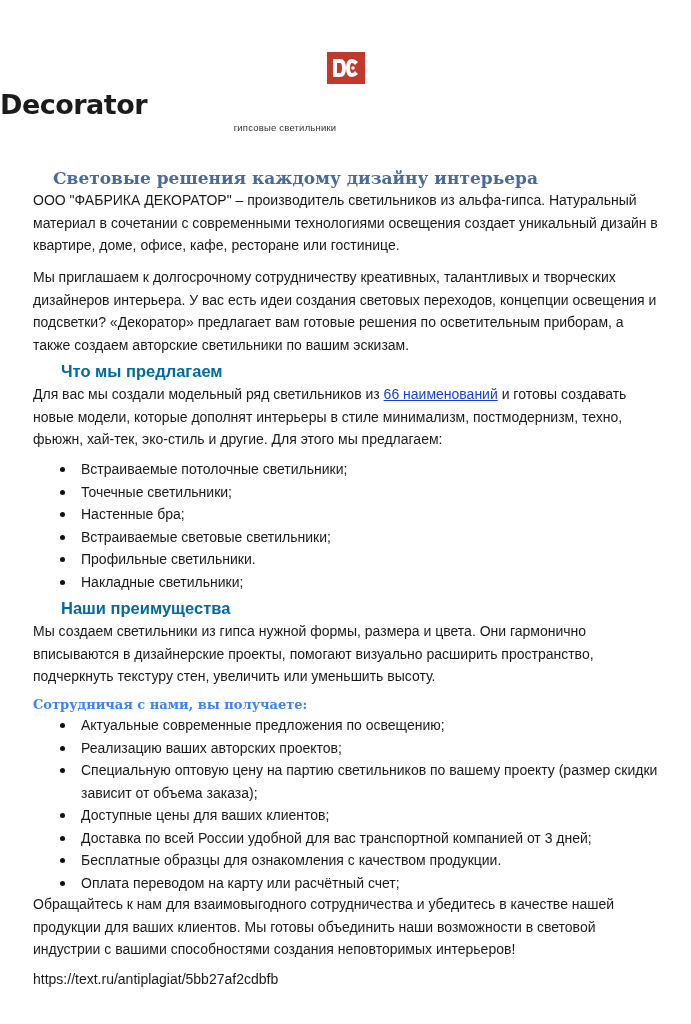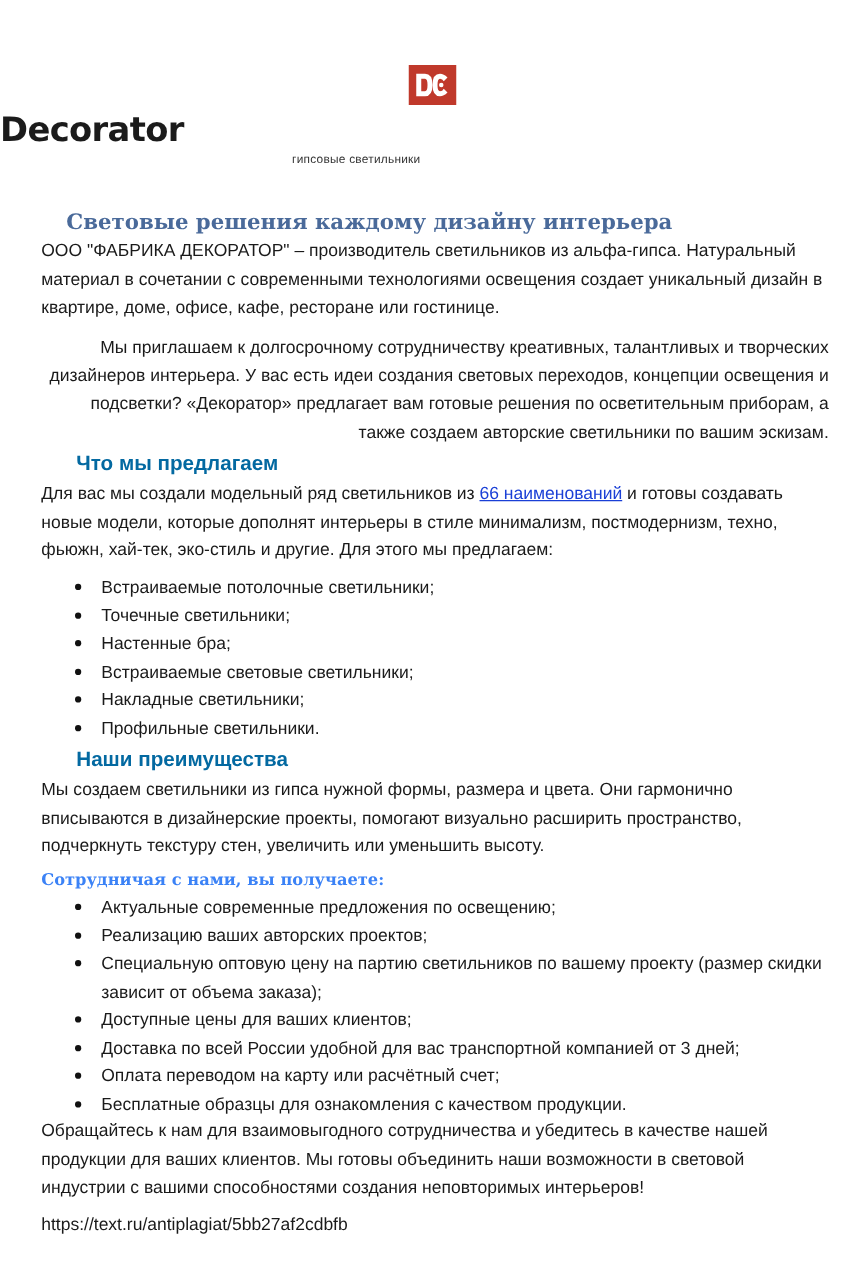--- a/index.html
+++ b/index.html
@@ -38,45 +38,45 @@
       <circle cx="22" cy="11" r="1.8" fill="#ffffff"></circle>
     </svg>
   </div>
 </div>
 <div class="logo-name">Decorator</div>
 <div class="logo-tag">гипсовые светильники</div>
 
 <div class="title">Световые решения каждому дизайну интерьера</div>
 
 <div class="p" style="top:189px;">ООО "ФАБРИКА ДЕКОРАТОР" – производитель светильников из альфа-гипса. Натуральный материал в сочетании с современными технологиями освещения создает уникальный дизайн в квартире, доме, офисе, кафе, ресторане или гостинице.</div>
-<div class="p" style="top:266px;text-align:right;">Мы приглашаем к долгосрочному сотрудничеству креативных, талантливых и творческих дизайнеров интерьера. У вас есть идеи создания световых переходов, концепции освещения и подсветки? «Декоратор» предлагает вам готовые решения по осветительным приборам, а также создаем авторские светильники по вашим эскизам.</div>
+<div class="p" style="top:266px;">Мы приглашаем к долгосрочному сотрудничеству креативных, талантливых и творческих дизайнеров интерьера. У вас есть идеи создания световых переходов, концепции освещения и подсветки? «Декоратор» предлагает вам готовые решения по осветительным приборам, а также создаем авторские светильники по вашим эскизам.</div>
 
 <div class="h2" style="top:362px;">Что мы предлагаем</div>
 <div class="p" style="top:383px;">
   <span>Для вас мы создали модельный ряд светильников из </span><a class="link" href="#">66 наименований</a><span> и готовы создавать новые модели, которые дополнят интерьеры в стиле минимализм, постмодернизм, техно, фьюжн, хай-тек, эко-стиль и другие. Для этого мы предлагаем:</span>
 </div>
 
 <ul class="list" style="left:33px; top:458px; width:630px;">
   <li><span class="bullet"></span><span>Встраиваемые потолочные светильники;</span></li>
   <li><span class="bullet"></span><span>Точечные светильники;</span></li>
   <li><span class="bullet"></span><span>Настенные бра;</span></li>
   <li><span class="bullet"></span><span>Встраиваемые световые светильники;</span></li>
+  <li><span class="bullet"></span><span>Профильные светильники.</span></li>
   <li><span class="bullet"></span><span>Накладные светильники;</span></li>
-  <li><span class="bullet"></span><span>Профильные светильники.</span></li>
 </ul>
 
 <div class="h2" style="top:599px;">Наши преимущества</div>
 <div class="p" style="top:620px;">Мы создаем светильники из гипса нужной формы, размера и цвета. Они гармонично вписываются в дизайнерские проекты, помогают  визуально расширить пространство, подчеркнуть текстуру стен, увеличить или уменьшить высоту.</div>
 
 <div class="h3" style="top:697px;">Сотрудничая с нами, вы получаете:</div>
 <ul class="list" style="left:33px; top:714px; width:630px;">
   <li><span class="bullet"></span><span>Актуальные современные предложения по освещению;</span></li>
   <li><span class="bullet"></span><span>Реализацию ваших авторских проектов;</span></li>
   <li><span class="bullet"></span><span>Специальную оптовую цену на партию светильников по вашему проекту (размер скидки зависит от объема заказа);</span></li>
   <li><span class="bullet"></span><span>Доступные цены для ваших клиентов;</span></li>
   <li><span class="bullet"></span><span>Доставка по всей России удобной для вас транспортной компанией от 3 дней;</span></li>
+  <li><span class="bullet"></span><span>Бесплатные образцы для ознакомления с качеством продукции.</span></li>
   <li><span class="bullet"></span><span>Оплата переводом на карту или расчётный счет;</span></li>
-  <li><span class="bullet"></span><span>Бесплатные образцы для ознакомления с качеством продукции.</span></li>
 </ul>
 
 <div class="p" style="top:893px;">Обращайтесь к нам для взаимовыгодного сотрудничества и убедитесь в качестве нашей продукции для ваших клиентов. Мы готовы объединить наши возможности в световой индустрии с вашими способностями создания неповторимых интерьеров!</div>
 
 <div class="url">https://text.ru/antiplagiat/5bb27af2cdbfb</div>
 
 </body></html>

